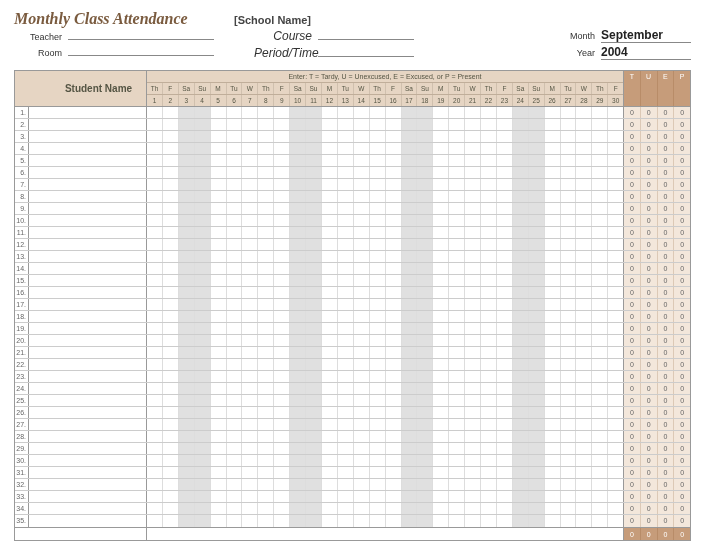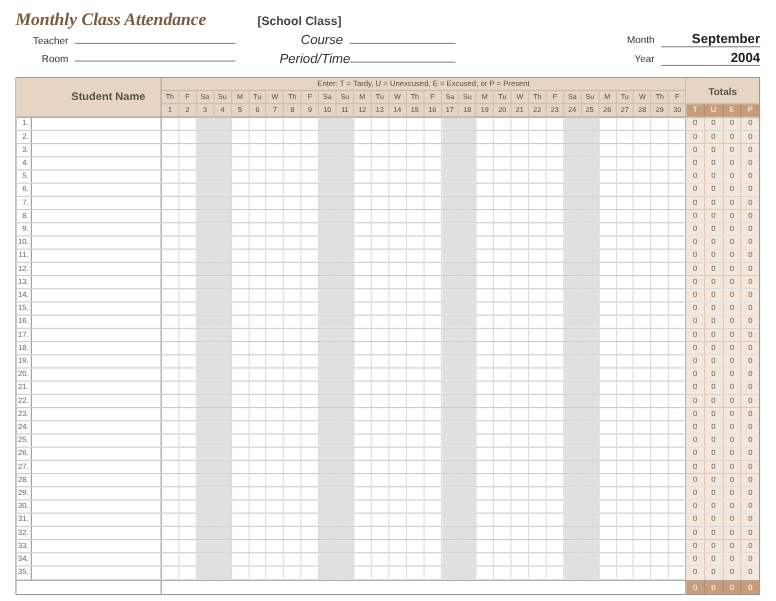--- a/index.html
+++ b/index.html
@@ -9,21 +9,21 @@
   .school { font: bold 11px Arial; color: #444; }
   .meta { display: flex; gap: 40px; margin-bottom: 3px; font-size: 9px; }
   .meta-left { width: 200px; }
   .meta-mid { width: 160px; }
   .meta-right { flex: 1; }
   .meta-row { display: flex; align-items: baseline; gap: 6px; margin-bottom: 2px; }
   .meta-label { width: 48px; text-align: right; font-size: 9px; }
   .meta-line { flex: 1; border-bottom: 1px solid #888; height: 12px; }
   .meta-label2 { width: 58px; text-align: right; font-size: 12px; font-style: italic; }
   .meta-val-row { display: flex; align-items: baseline; justify-content: flex-end; gap: 6px; margin-bottom: 2px; }
-  .meta-val { font: bold 12px Arial; color: #222; border-bottom: 1px solid #888; min-width: 90px; text-align: right; }
+  .meta-val { font: bold 12px Arial; color: #222; border-bottom: 1px solid #888; min-width: 90px; text-align: left; }
   .meta-label3 { font-size: 9px; }
   .grid { margin-top: 8px; border: 1px solid #999; position: relative; }
   .hdr-row { display: flex; }
   .name-hdr { width: 132px; background: #e6d5c3; border-right: 1px solid #999; border-bottom: 1px solid #999; display: flex; align-items: center; justify-content: center; font: bold 10px Arial; color: #554; height: 36px; padding-left: 36px; }
   .days-hdr { flex: 1; display: flex; flex-direction: column; border-right: 1px solid #999; }
   .legend { background: #e6d5c3; font-size: 7px; text-align: center; color: #554; height: 12px; line-height: 12px; border-bottom: 1px solid #c0ae9a; }
   .day-row, .num-row { display: flex; background: #e6d5c3; height: 12px; }
   .num-row { border-bottom: 1px solid #999; }
   .day-row { border-bottom: 1px solid #c0ae9a; }
   .day-cell, .num-cell { flex: 1; font-size: 6.5px; text-align: center; color: #554; line-height: 11px; border-right: 1px solid #d0c0ae; position: relative; }
@@ -49,21 +49,21 @@
   .foot-days { flex: 1; border-right: 1px solid #999; }
   .foot-tot { width: 66px; display: flex; background: #c69c7a; }
   .ft-cell { flex: 1; font-size: 7px; text-align: center; line-height: 13px; color: #fff; border-right: 1px solid #b88c68; }
   .ft-cell:last-child { border-right: none; }
 </style>
 </head>
 <body>
 
 <div class="title-row">
   <div class="title">Monthly Class Attendance</div>
-  <div class="school">[School Class]</div>
+  <div class="school">[School Name]</div>
 </div>
 
 <div class="meta">
   <div class="meta-left">
     <div class="meta-row">
       <div class="meta-label">Teacher</div>
       <div class="meta-line"></div>
     </div>
     <div class="meta-row">
       <div class="meta-label">Room</div>
@@ -156,21 +156,20 @@
           <div class="num-cell">24</div>
           <div class="num-cell">25</div>
           <div class="num-cell">26</div>
           <div class="num-cell">27</div>
           <div class="num-cell">28</div>
           <div class="num-cell">29</div>
           <div class="num-cell">30</div>
         </div>
     </div>
     <div class="tot-hdr">
-      <div class="tot-title">Totals</div>
       <div class="tot-cols" id="tot-cols">
           <div class="tot-col">T</div>
           <div class="tot-col">U</div>
           <div class="tot-col">E</div>
           <div class="tot-col">P</div>
         </div>
     </div>
   </div>
   <div id="body-rows">
       <div class="body-row">

